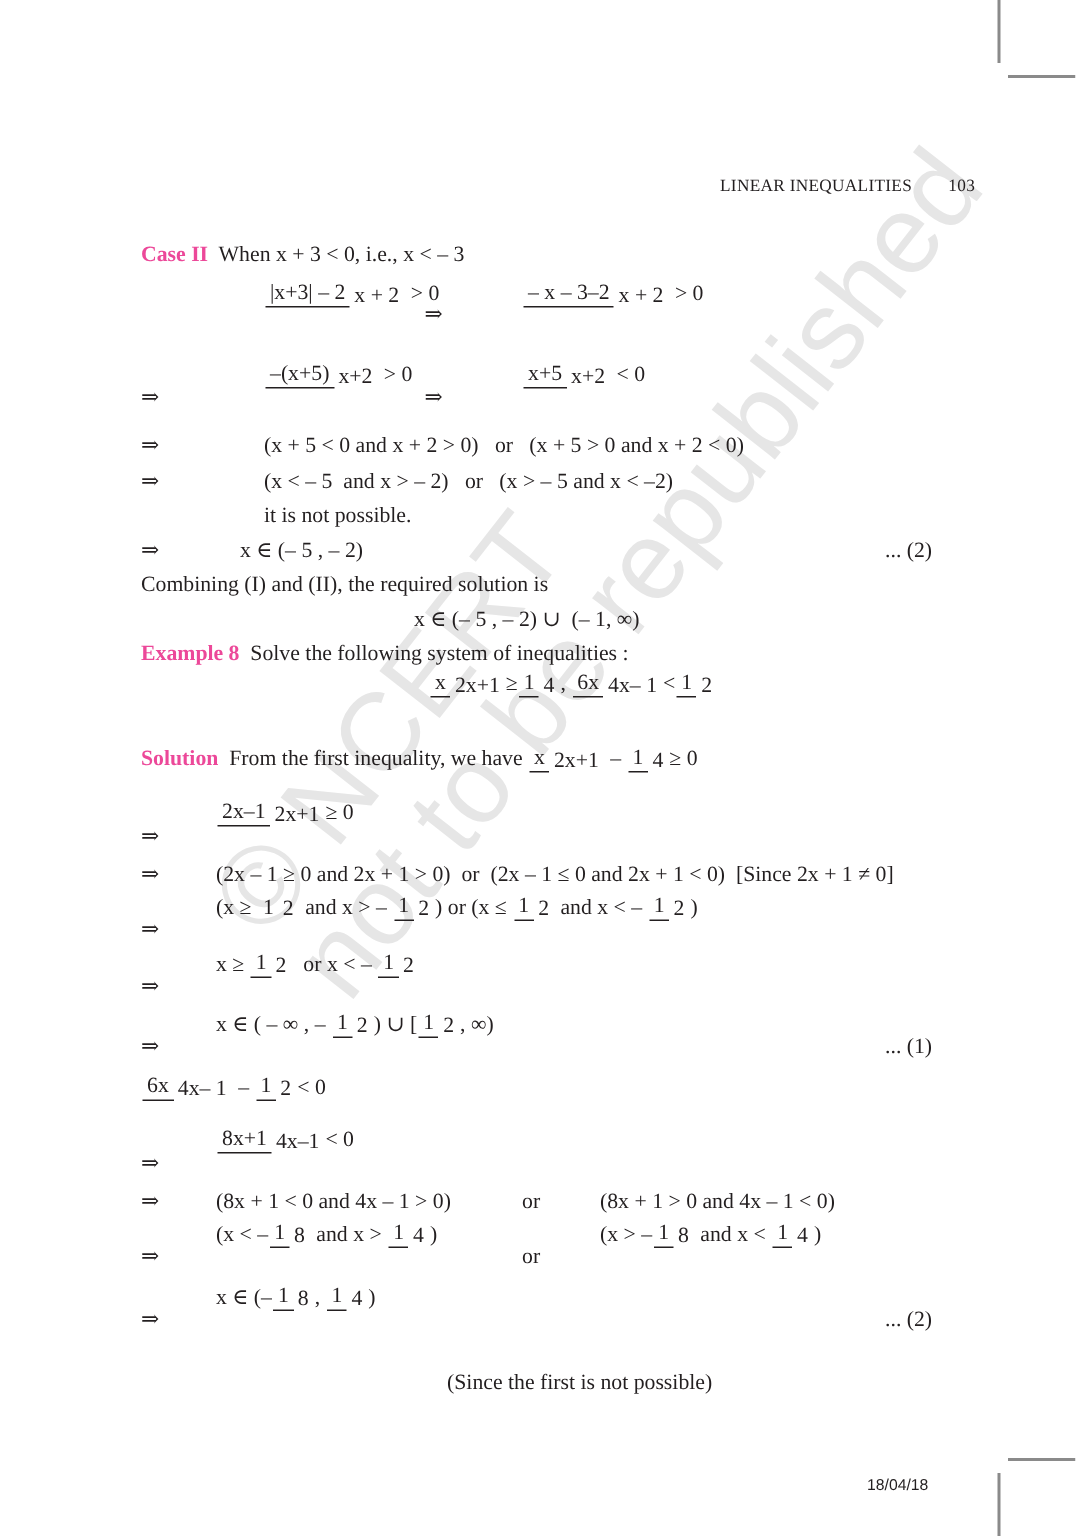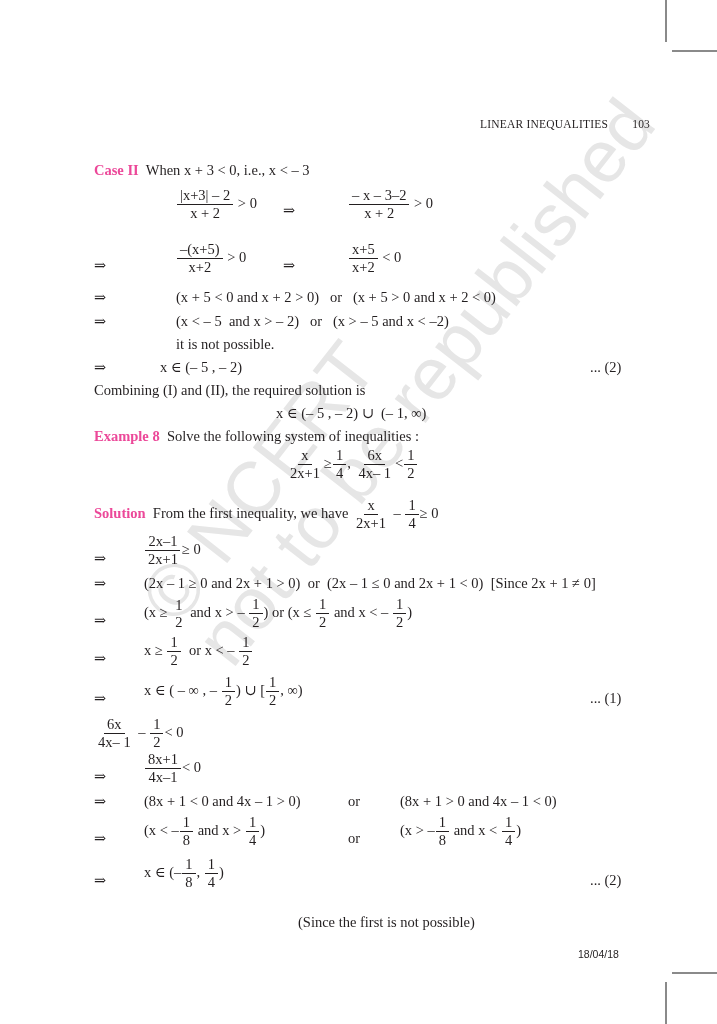--- a/index.html
+++ b/index.html
@@ -2,21 +2,21 @@
 <html><head>
 <meta charset="utf-8">
 <style>
   html, body { margin:0; padding:0; background:#ffffff; }
   body { width:717px; height:1024px; position:relative; overflow:hidden;
          font-family:"Liberation Serif", "DejaVu Serif", serif; color:#231f20; font-size:14.5px; }
   .abs { position:absolute; white-space:nowrap; }
   .crop { position:absolute; background:#8a8a8a; }
   .hdr { font-size:11.5px; letter-spacing:0.2px; }
   .blue { color:#ec4899; font-weight:bold; }
-  .frac { display:inline-flex; flex-direction:column; align-items:center; vertical-align:middle; line-height:1.05; margin:0 1px; }
+  .frac { display:inline-flex; flex-direction:row; align-items:center; vertical-align:middle; line-height:1.05; margin:0 1px; }
   .frac .n { padding:0 3px 1px; border-bottom:1px solid #231f20; }
   .frac .d { padding:1px 3px 0; }
   .arrow { position:absolute; left:94px; }
   .watermark { position:absolute; left:130px; top:590px; transform:rotate(-52deg); transform-origin:left top;
                font-family:"Liberation Sans", "DejaVu Sans", sans-serif; font-size:74px; color:#e6e6e6;
                white-space:nowrap; line-height:0.95; z-index:0; pointer-events:none; }
   .content { position:relative; z-index:1; }
   .footer { font-family:"Liberation Sans", "DejaVu Sans", sans-serif; font-size:10.5px; }
 </style>
 </head>
@@ -240,14 +240,14 @@
         <span class="d">8</span>
       </span><span>,</span>
     <span class="frac">
         <span class="n">1</span>
         <span class="d">4</span>
       </span><span>)</span>
   </div>
   <div class="abs" style="left:298px;top:872px;margin-top:42px;">(Since the first is not possible)</div>
   <div class="abs" style="left:590px;top:872px;">... (2)</div>
 
-  <div class="abs footer" style="left:578px;top:948px;">18/04/18</div>
+  <div class="abs footer" style="left:578px;top:984px;">18/04/18</div>
 </div>
 
 </body></html>

